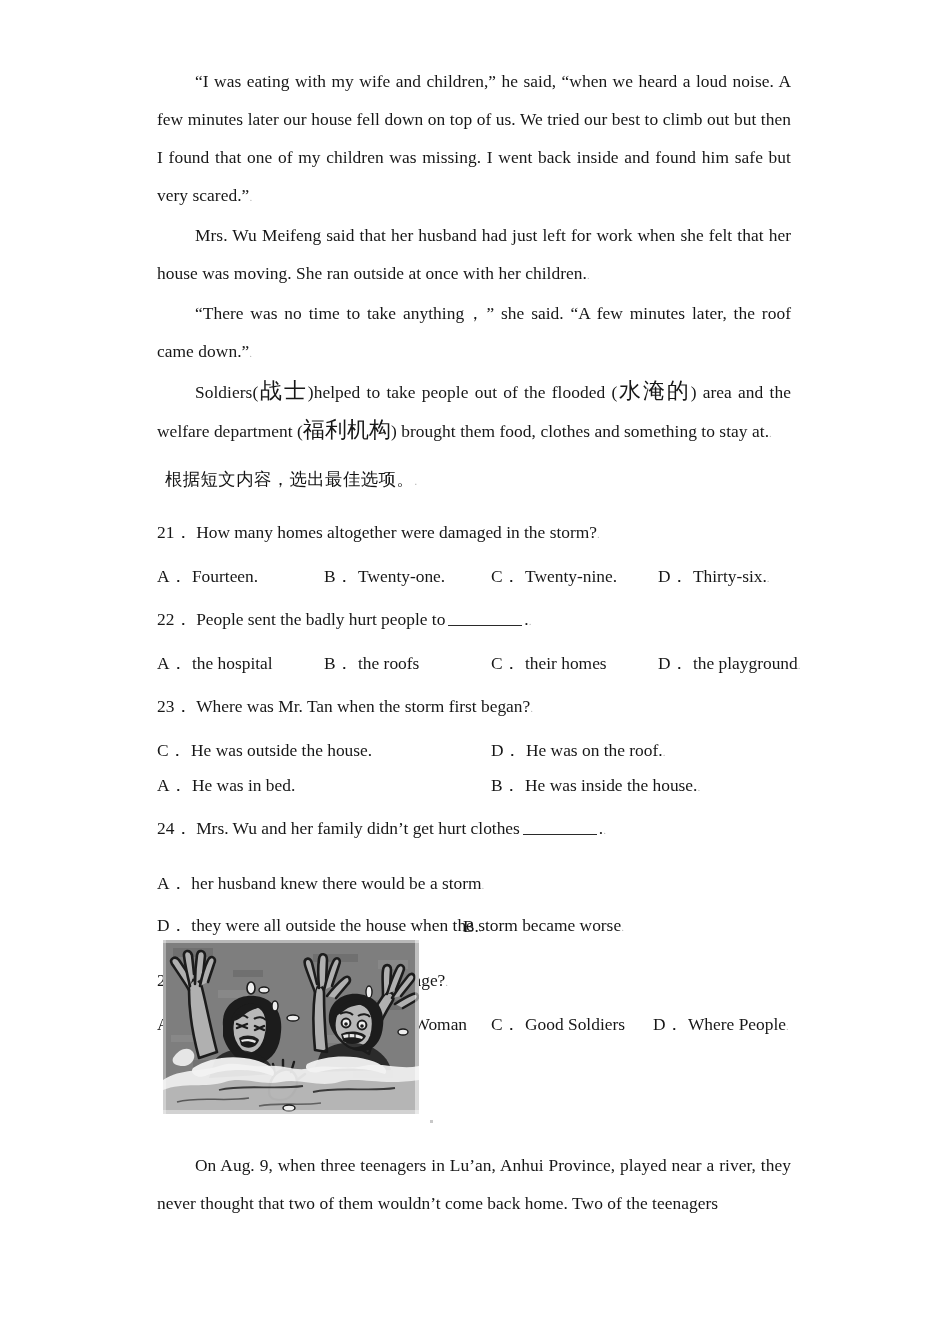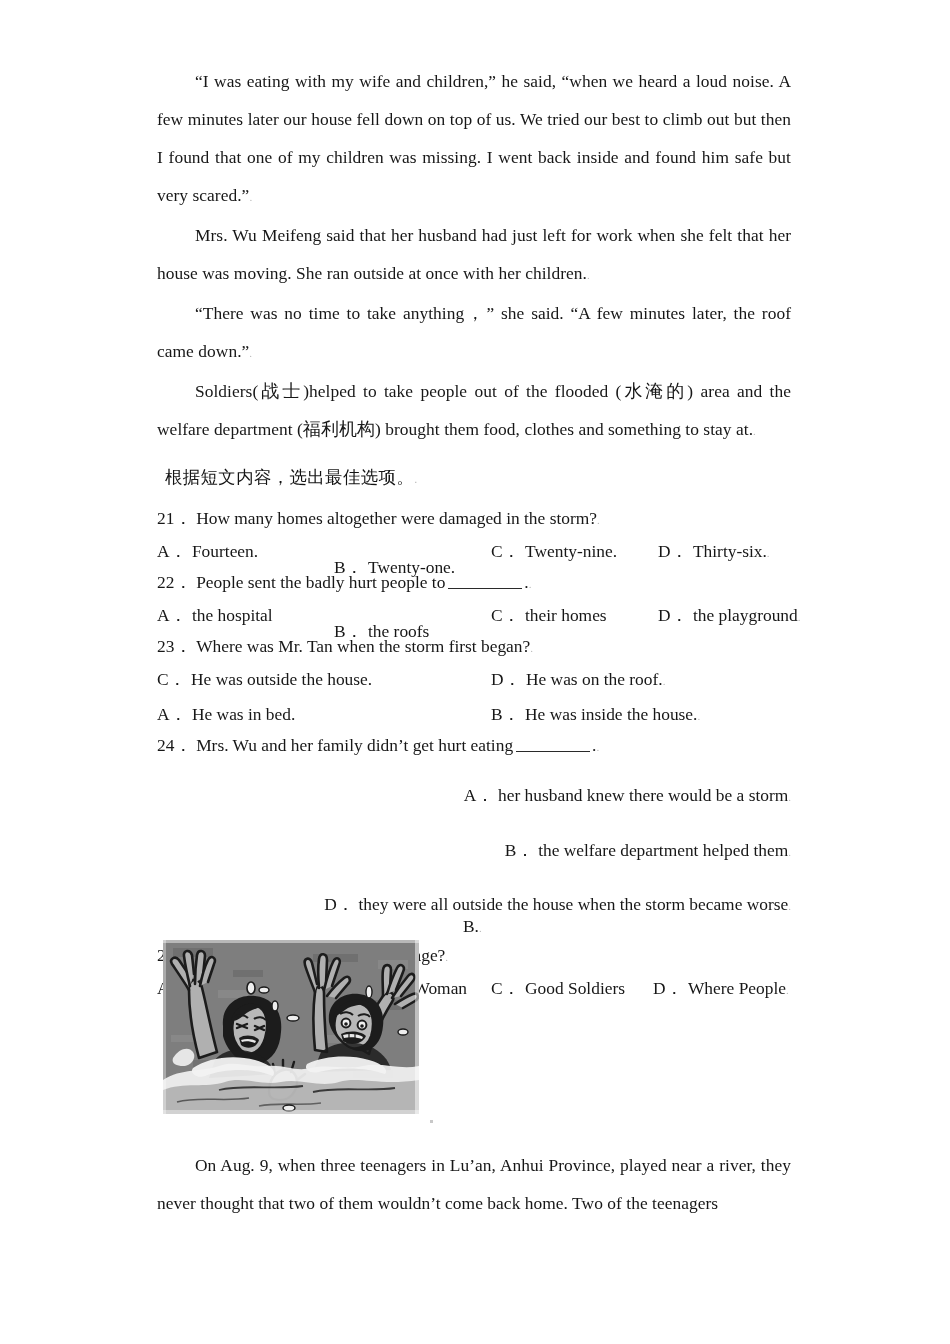--- a/index.html
+++ b/index.html
@@ -34,21 +34,21 @@
     font-size: 17.4px;
     line-height: 38px;
     text-align: justify;
     text-indent: 38px;
     margin: 0;
     letter-spacing: 0.05px;
     color: #171717;
   }
   .para .cn {
     font-family: "DejaVu Sans", sans-serif;
-    font-size: 18px;
+    font-size: 22px;
   }
   .tiny-dot {
     color: #b9b9b9;
     font-size: 11px;
     vertical-align: baseline;
   }
   
   .cn-instruction {
     font-family: "DejaVu Sans", sans-serif;
     font-size: 17.4px;
@@ -56,21 +56,21 @@
     margin: 8px;
     padding-top: 2px;
     letter-spacing: 0.4px;
     color: #141414;
   }
   
   .q-block { margin: 0; }
   .q-stem {
     font-family: "Liberation Serif", serif;
     font-size: 17.4px;
-    line-height: 27px;
+    line-height: 50px;
     margin: 0;
     white-space: nowrap;
     color: #171717;
   }
   .q-num { letter-spacing: 0px; }
   .blank {
     display: inline-block;
     width: 74px;
     border-bottom: 1.3px solid #2a2a2a;
     margin: 0 2px -1px 3px;
@@ -86,37 +86,36 @@
   .opt {
     position: absolute;
     top: 0;
     font-family: "Liberation Serif", serif;
     white-space: nowrap;
     color: #171717;
   }
   .opt .lbl { margin-right: 5px; }
   
   .c1 { left: 0px; }
-  .c2 { left: 177px; margin-top: 16px; }
+  .c2 { left: 167px; }
   .c3 { left: 334px; }
   .c4 { left: 501px; }
   
   .h1 { left: 0px; }
   .h2 { left: 334px; }
   
   .d1 { left: 0px; }
   .d2 { left: 158px; }
   .d3 { left: 334px; }
   .d4 { left: 496px; }
   .opt-stack {
     font-size: 17.4px;
-    line-height: 35px;
+    line-height: 22px;
     white-space: nowrap;
     color: #171717;
-    text-align: right;
   }
   
   .b-marker {
     position: absolute;
     left: 463px;
     top: 916px;
     font-family: "Liberation Serif", serif;
     font-size: 17.4px;
     color: #171717;
   }
@@ -188,23 +187,22 @@
         <span class="opt h1"><span class="lbl">C．</span><span>He was outside the house.</span></span>
         <span class="opt h2"><span class="lbl">D．</span><span>He was on the roof.</span><span class="tiny-dot">.</span></span>
       </div>
       <div class="opts-row">
         <span class="opt h1"><span class="lbl">A．</span><span>He was in bed.</span></span>
         <span class="opt h2"><span class="lbl">B．</span><span>He was inside the house.</span><span class="tiny-dot">.</span></span>
       </div>
     </div>
 
     <div class="q-block">
-      <p class="q-stem"><span class="q-num">24．</span>&nbsp;<span>Mrs. Wu and her family didn’t get hurt eating</span><span class="blank"></span><span>.</span><span class="tiny-dot">.</span></p>
+      <p class="q-stem"><span class="q-num">24．</span>&nbsp;<span>Mrs. Wu and her family didn’t get hurt clothes</span><span class="blank"></span><span>.</span><span class="tiny-dot">.</span></p>
       <p class="opt-stack"><span class="lbl">A．</span>&nbsp;<span>her husband knew there would be a storm</span><span class="tiny-dot">.</span></p>
-      <p class="opt-stack"><span class="lbl">B．</span>&nbsp;<span>the welfare department helped them</span><span class="tiny-dot">.</span></p>
       <p class="opt-stack"><span class="lbl">D．</span>&nbsp;<span>they were all outside the house when the storm became worse</span><span class="tiny-dot">.</span></p>
     </div>
 
     <div class="q-block">
       <p class="q-stem"><span class="q-num">25．</span>&nbsp;<span>What’s the best title of the passage?</span><span class="tiny-dot">.</span></p>
       <div class="opts-row">
         <span class="opt d1"><span class="lbl">A．</span><span>A Terrible Storm</span></span>
         <span class="opt d2"><span class="lbl">B．</span><span>A Lucky Woman</span></span>
         <span class="opt d3"><span class="lbl">C．</span><span>Good Soldiers</span></span>
         <span class="opt d4"><span class="lbl">D．</span><span>Where People</span><span class="tiny-dot">.</span></span>

